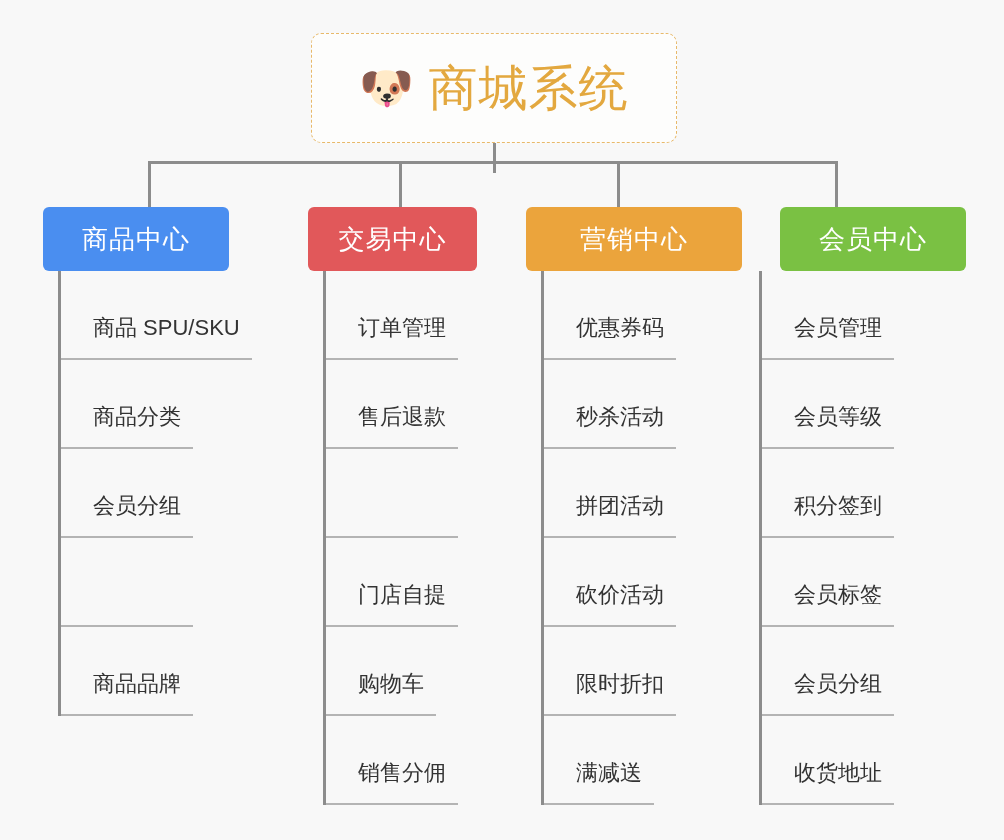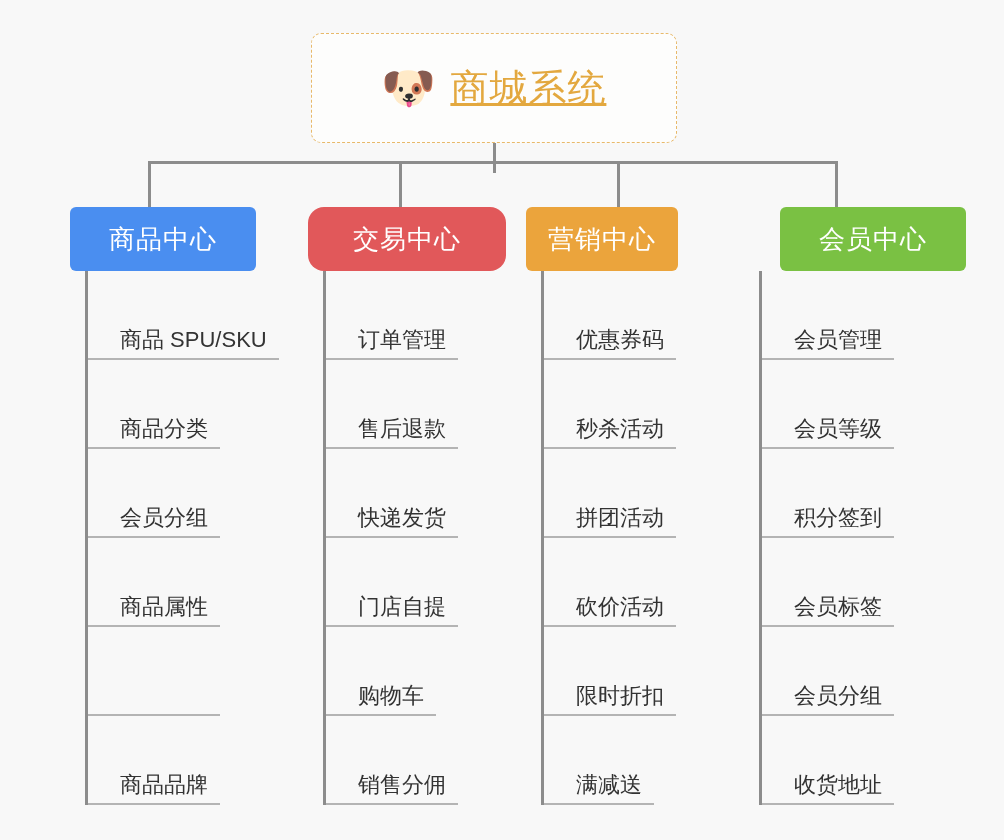--- a/index.html
+++ b/index.html
@@ -35,26 +35,25 @@
     align-items: center;
     justify-content: center;
     gap: 14px;
   }
   .root-emoji {
     font-size: 44px;
     line-height: 1;
     display: block;
   }
   .root-title {
-    font-size: 38px;
+    font-size: 49px;
     color: #e3a83f;
     letter-spacing: 1px;
     line-height: 1;
     white-space: nowrap;
-    text-decoration: underline;
   }
 
   
   .conn {
     position: absolute;
     background: #8c8c8c;
   }
   .conn-stem {
     left: 493px;
     top: 143px;
@@ -75,39 +74,39 @@
   .conn-drop-1 { left: 148px; }
   .conn-drop-2 { left: 399px; }
   .conn-drop-3 { left: 617px; }
   .conn-drop-4 { left: 835px; }
 
   
   .column {
     position: absolute;
     top: 207px;
   }
-  .col-1 { left: 70px;  width: 252px; }
+  .col-1 { left: 43px;  width: 252px; }
   .col-2 { left: 308px; width: 219px; }
   .col-3 { left: 526px; width: 219px; }
   .col-4 { left: 744px; width: 219px; }
 
   .category-box {
     height: 64px;
     border-radius: 6px;
     display: flex;
     align-items: center;
     justify-content: center;
     color: #ffffff;
     font-size: 26px;
     letter-spacing: 1px;
     box-sizing: border-box;
   }
   .col-1 .category-box { width: 186px; }
-  .col-2 .category-box { width: 198px; border-radius: 16px; }
-  .col-3 .category-box { width: 152px; }
+  .col-2 .category-box { width: 169px; }
+  .col-3 .category-box { width: 216px; }
   .col-4 .category-box { width: 186px; }
 
   
   .leaf-list {
     position: relative;
     margin-left: 15px;
     padding-left: 0;
     border-left: 3px solid #8c8c8c;
     margin-top: 0;
   }
@@ -122,21 +121,21 @@
     position: absolute;
     left: 0;
     bottom: 0;
     height: 2px;
     background: #b4b4b4;
   }
   .leaf-label {
     font-size: 22px;
     color: #333333;
     padding-left: 32px;
-    padding-bottom: 8px;
+    padding-bottom: 20px;
     white-space: nowrap;
     line-height: 1.1;
   }
 </style>
 </head>
 <body style="background: rgb(248, 248, 248);">
 
 <div id="mindmap">
 
   <div class="root-node" style="border-color: rgb(232, 185, 106); background: rgb(253, 253, 252);">
@@ -160,24 +159,20 @@
       </div>
       <div class="leaf-item">
         <span class="leaf-label">商品分类</span>
         <span class="leaf-underline" style="width: 132px;"></span>
       </div>
       <div class="leaf-item">
         <span class="leaf-label">会员分组</span>
         <span class="leaf-underline" style="width: 132px;"></span>
       </div>
       <div class="leaf-item">
-        <span class="leaf-label">商品属性</span>
-        <span class="leaf-underline" style="width: 132px;"></span>
-      </div>
-      <div class="leaf-item">
         <span class="leaf-underline" style="width: 132px;"></span>
       </div>
       <div class="leaf-item">
         <span class="leaf-label">商品品牌</span>
         <span class="leaf-underline" style="width: 132px;"></span>
       </div>
     </div>
   </div>
 
   <div class="column col-2">
@@ -185,21 +180,20 @@
     <div class="leaf-list">
       <div class="leaf-item">
         <span class="leaf-label">订单管理</span>
         <span class="leaf-underline" style="width: 132px;"></span>
       </div>
       <div class="leaf-item">
         <span class="leaf-label">售后退款</span>
         <span class="leaf-underline" style="width: 132px;"></span>
       </div>
       <div class="leaf-item">
-        <span class="leaf-label">快递发货</span>
         <span class="leaf-underline" style="width: 132px;"></span>
       </div>
       <div class="leaf-item">
         <span class="leaf-label">门店自提</span>
         <span class="leaf-underline" style="width: 132px;"></span>
       </div>
       <div class="leaf-item">
         <span class="leaf-label">购物车</span>
         <span class="leaf-underline" style="width: 110px;"></span>
       </div>

